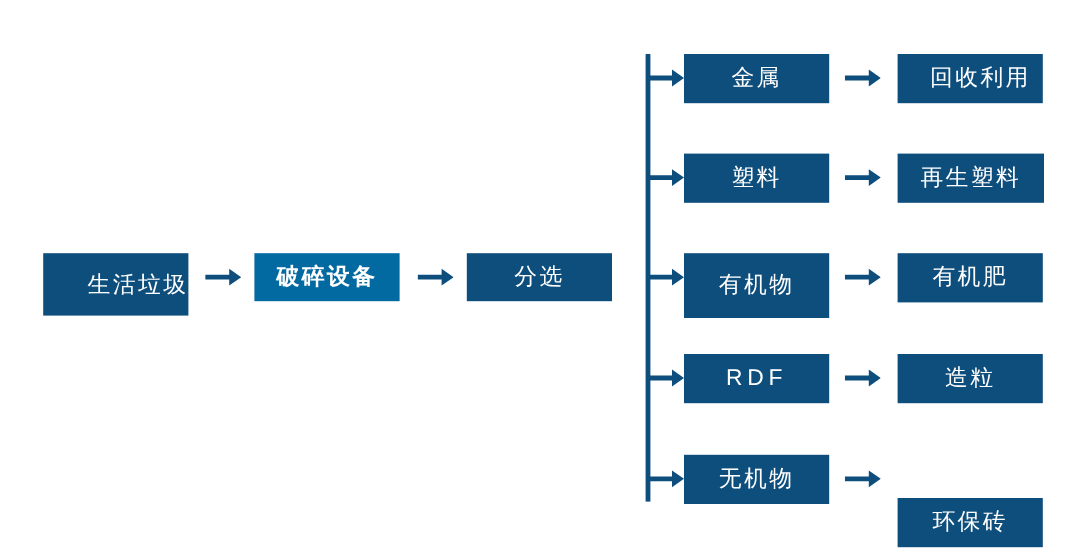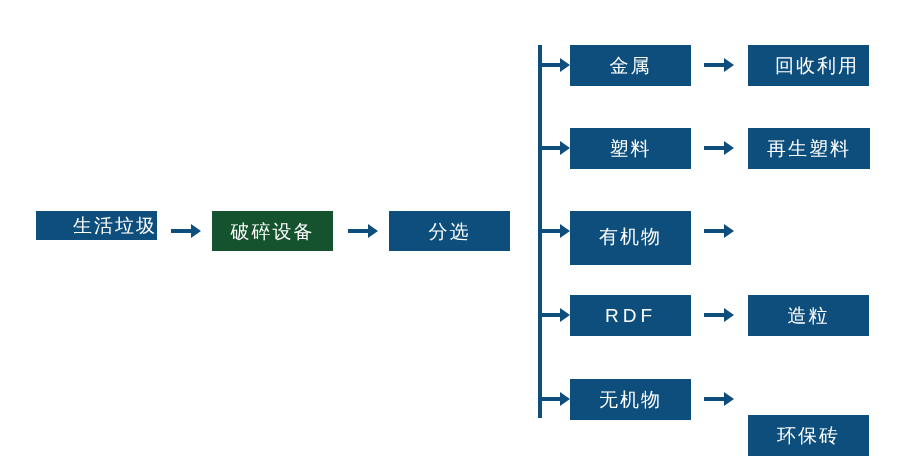--- a/index.html
+++ b/index.html
@@ -24,21 +24,21 @@
     justify-content: center;
     box-sizing: border-box;
     color: #ffffff;
     font-size: 19px;
     letter-spacing: 2px;
     line-height: 1;
     white-space: nowrap;
     user-select: none;
   }
   .node.blue  { background: #0E4E7D; }
-  .node.red   { background: #14532d; }
+  .node.red   { background: #0369a1; font-weight: bold; }
   .node.latin { letter-spacing: 4px; font-size: 19px; }
 
   .arrow {
     position: absolute;
     color: #0E4E7D;
     font-size: 26px;
     line-height: 1;
     display: flex;
     align-items: center;
     justify-content: center;
@@ -53,21 +53,21 @@
   .branch-arrow {
     position: absolute;
   }
   .branch-arrow svg { display: block; }
 </style>
 </head>
 <body>
 
 <div id="canvas">
 
-  <div class="node blue" style="left:36px; top:211px; width:121px; height:29px;padding-left:37px;">
+  <div class="node blue" style="left:36px; top:211px; width:121px; height:52px;padding-left:37px;">
     <span>生活垃圾</span>
   </div>
 
   <div class="arrow" style="left:168px; top:217px; width:36px; height:28px;">
     <svg width="30" height="20" viewBox="0 0 30 20" aria-hidden="true">
       <path d="M0 8 H20 V3 L30 10 L20 17 V12 H0 Z" fill="#0E4E7D"></path>
     </svg>
   </div>
 
   <div class="node red" style="left:212px; top:211px; width:121px; height:40px;">
@@ -126,20 +126,23 @@
     </svg>
   </div>
   <div class="node blue" style="left:570px; top:211px; width:121px; height:54px;font-family:Liberation Mono, monospace;">
     <span>有机物</span>
   </div>
   <div class="arrow" style="left:701px; top:221px; width:36px; height:20px;">
     <svg width="30" height="20" viewBox="0 0 30 20" aria-hidden="true">
       <path d="M0 8 H20 V3 L30 10 L20 17 V12 H0 Z" fill="#0E4E7D"></path>
     </svg>
   </div>
+  <div class="node blue" style="left:748px; top:211px; width:121px; height:41px;">
+    <span>有机肥</span>
+  </div>
 
   <div class="branch-arrow" style="left:540px; top:305px; width:30px; height:20px;">
     <svg width="30" height="20" viewBox="0 0 30 20" aria-hidden="true">
       <path d="M0 8 H20 V3 L30 10 L20 17 V12 H0 Z" fill="#0E4E7D"></path>
     </svg>
   </div>
   <div class="node blue latin" style="left:570px; top:295px; width:121px; height:41px;">
     <span>RDF</span>
   </div>
   <div class="arrow" style="left:701px; top:305px; width:36px; height:20px;">

